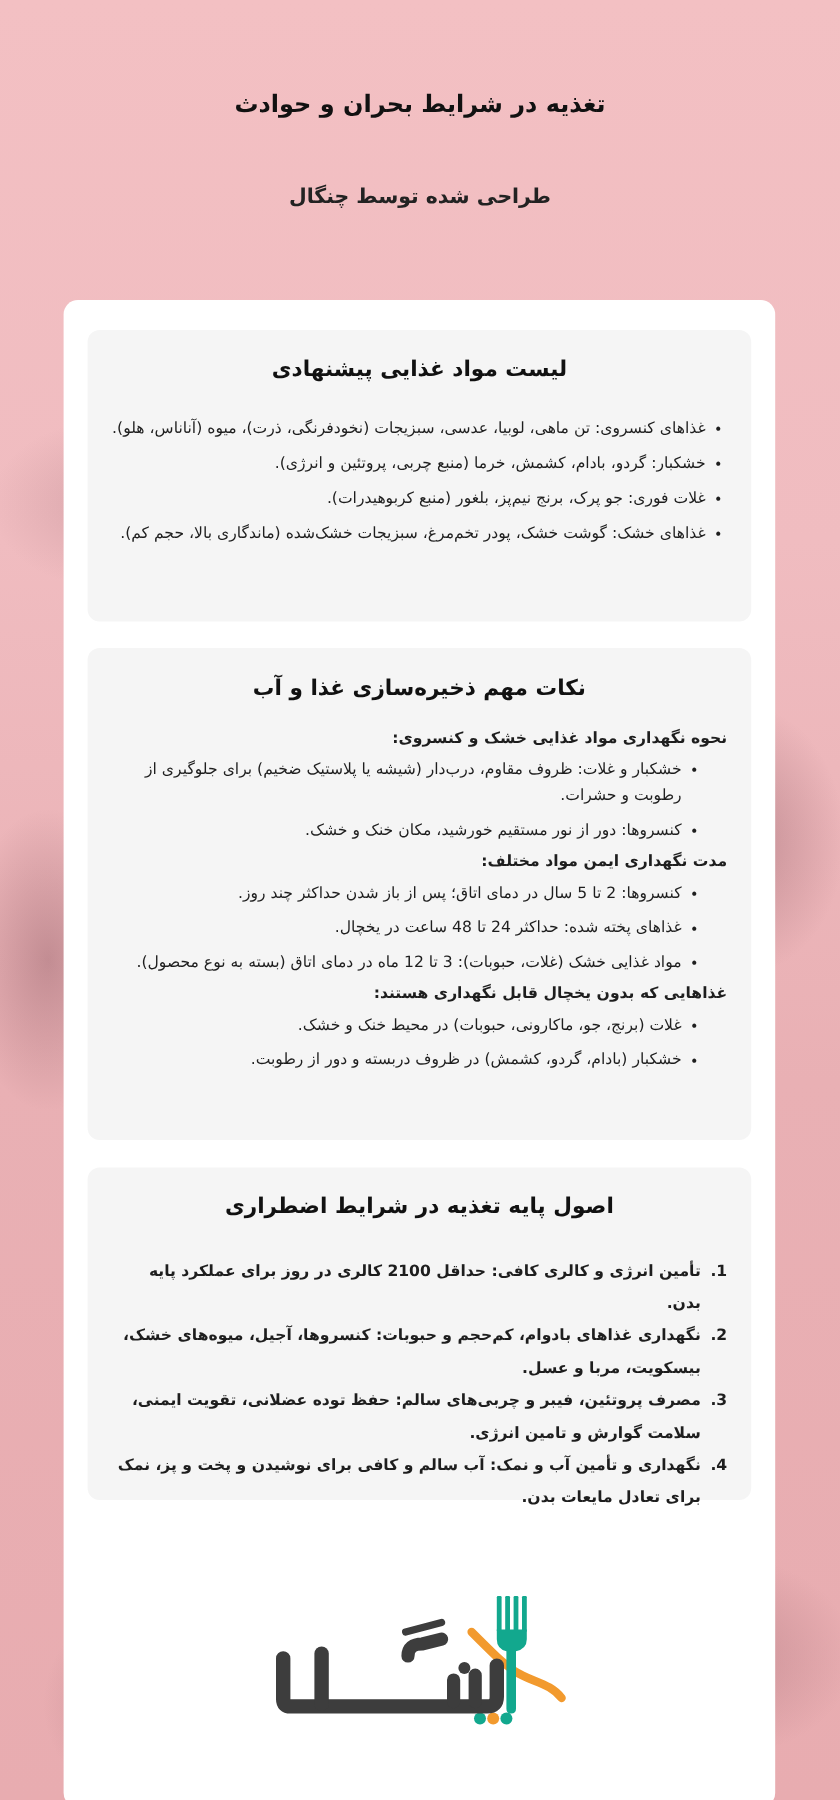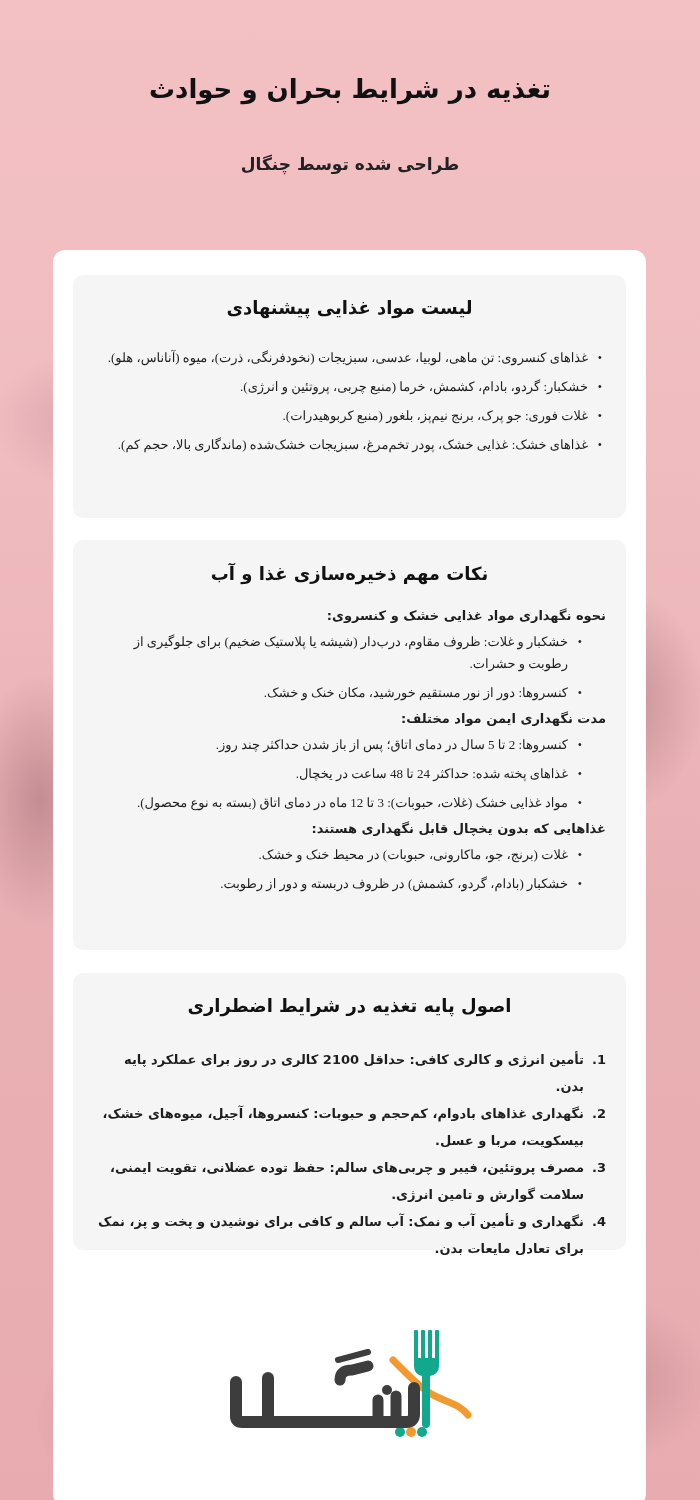--- a/index.html
+++ b/index.html
@@ -19,21 +19,21 @@
         radial-gradient(ellipse 140px 100px at 90px 420px, rgba(150,100,110,0.25), transparent 70%),
         radial-gradient(ellipse 200px 140px at 350px 1420px, rgba(130,80,90,0.35), transparent 70%),
         radial-gradient(ellipse 160px 120px at 600px 1380px, rgba(130,80,90,0.3), transparent 70%),
         radial-gradient(ellipse 120px 120px at 120px 1420px, rgba(130,80,90,0.3), transparent 70%),
         linear-gradient(180deg, #f3c0c3 0%, #f0bcc0 30%, #e9b0b4 60%, #e8acb0 100%);
       z-index: 0;
     }
     .content { position: relative; z-index: 1; }
     .page-title {
       position: absolute; top: 74px; left: 0; right: 0;
-      text-align: center; font-size: 26px; font-weight: bold; color: #111;
+      text-align: center; font-size: 20px; font-weight: bold; color: #111;
     }
     .page-subtitle {
       position: absolute; top: 154px; left: 0; right: 0;
       text-align: center; font-size: 17px; color: #222; font-weight: bold;
     }
     .card {
       position: absolute; top: 250px; left: 53px; width: 593px; height: 1256px;
       background: #fff; border-radius: 12px;
     }
     .section {
@@ -47,21 +47,21 @@
     .s1 { top: 25px; height: 243px; }
     .s1 h2 { margin-top: 22px; }
     .s1 ul { margin-top: 30px; }
     .s2 { top: 290px; height: 410px; }
     .s2 h2 { margin-top: 23px; }
     .s3 { top: 723px; height: 277px; }
     .s3 h2 { margin-top: 22px; }
     ul.bullets { list-style: none; }
     ul.bullets li {
       font-size: 13px; line-height: 20px; margin-bottom: 9px;
-      position: relative; padding-right: 18px; font-family: Liberation Serif, serif;
+      position: relative; padding-right: 18px;
     }
     ul.bullets li::before {
       content: "•"; position: absolute; right: 4px; top: 0; font-size: 12px;
     }
     .s2 .sub-head {
       font-size: 13px; font-weight: bold; margin: 0 0 8px 0;
     }
     .s2 .group1 { margin-top: 24px; }
     .s2 ul.bullets { padding-right: 20px; }
     .s2 ul.bullets li { line-height: 22px; margin-bottom: 7px; }
@@ -85,21 +85,21 @@
   <div class="page-subtitle">طراحی شده توسط چنگال</div>
 
   <div class="card">
 
     <section class="section s1">
       <h2>لیست مواد غذایی پیشنهادی</h2>
       <ul class="bullets">
         <li>غذاهای کنسروی: تن ماهی، لوبیا، عدسی، سبزیجات (نخودفرنگی، ذرت)، میوه (آناناس، هلو).</li>
         <li>خشکبار: گردو، بادام، کشمش، خرما (منبع چربی، پروتئین و انرژی).</li>
         <li>غلات فوری: جو پرک، برنج نیم‌پز، بلغور (منبع کربوهیدرات).</li>
-        <li>غذاهای خشک: غذایی خشک، پودر تخم‌مرغ، سبزیجات خشک‌شده (ماندگاری بالا، حجم کم).</li>
+        <li>غذاهای خشک: گوشت خشک، پودر تخم‌مرغ، سبزیجات خشک‌شده (ماندگاری بالا، حجم کم).</li>
       </ul>
     </section>
 
     <section class="section s2">
       <h2>نکات مهم ذخیره‌سازی غذا و آب</h2>
       <div class="group1">
         <div class="sub-head">نحوه نگهداری مواد غذایی خشک و کنسروی:</div>
         <ul class="bullets">
           <li>خشکبار و غلات: ظروف مقاوم، درب‌دار (شیشه یا پلاستیک ضخیم) برای جلوگیری از رطوبت و حشرات.</li>
           <li>کنسروها: دور از نور مستقیم خورشید، مکان خنک و خشک.</li>

